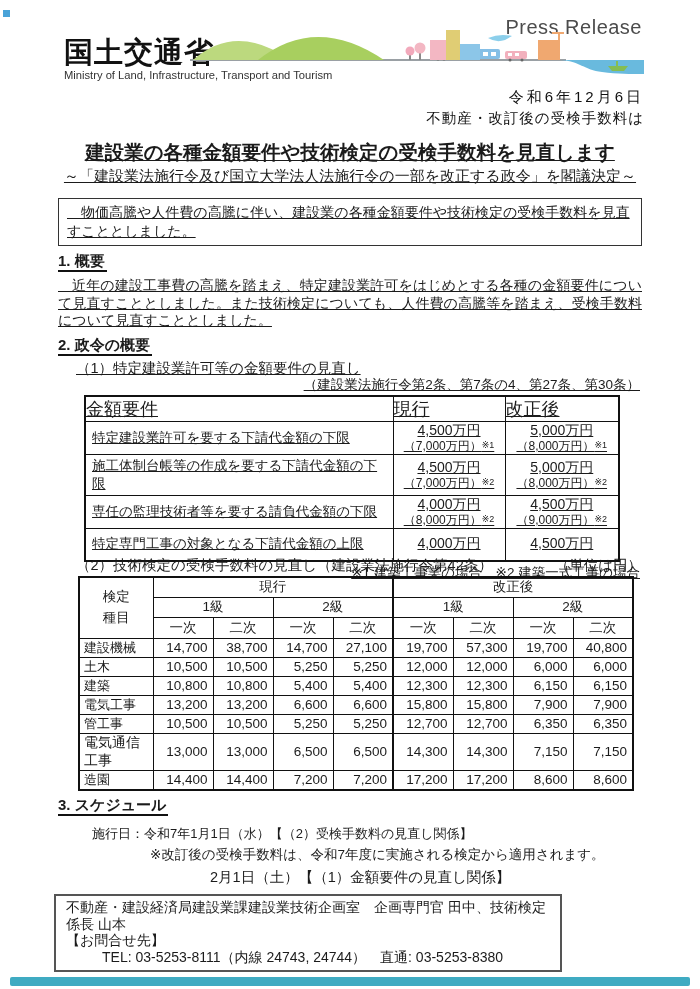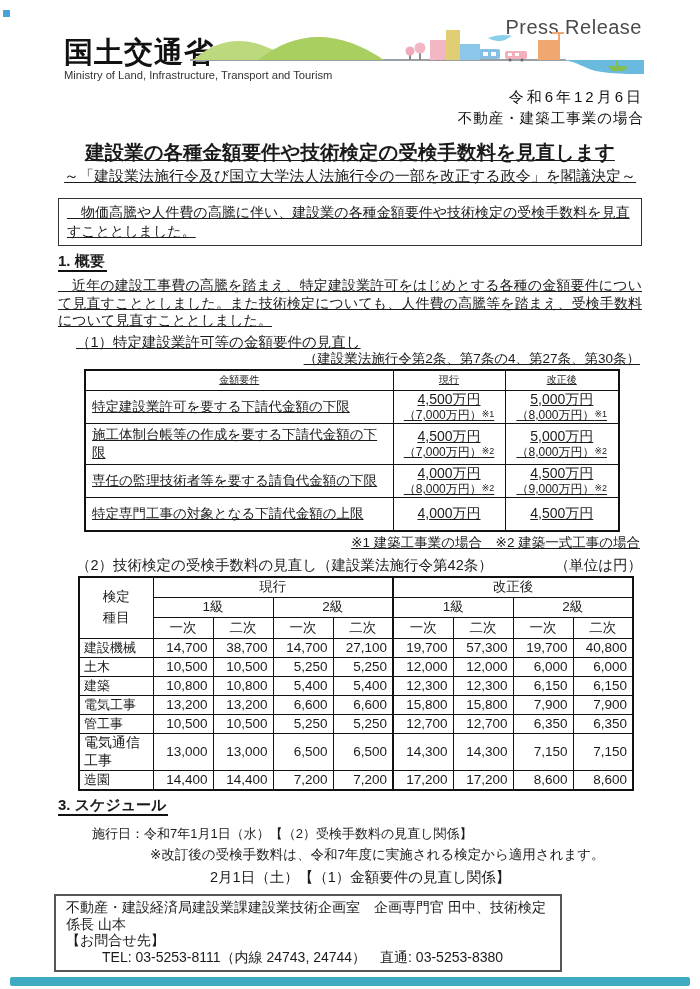--- a/index.html
+++ b/index.html
@@ -27,21 +27,21 @@
   .sec-head { margin:6px 0 0 58px; }
   .sec-head span { display:inline-block; font-size:15px; font-weight:bold; line-height:17px; border-bottom:2px solid #111; padding:0 2px 1px 0; }
   .body-text { margin:5px 58px 0; font-size:14px; line-height:17.5px; text-align:justify; }
 
   .sub-head { margin:3px 0 0 76px; font-size:14.5px; line-height:18px; }
   .law-ref { margin:0 60px 0 0; text-align:right; font-size:13.5px; line-height:16px; }
 
   
   .t1 { margin:2px 0 0 84px; border-collapse:collapse; table-layout:fixed; width:534px; border:2px solid #111; }
   .t1 th, .t1 td { border:1px solid #111; }
-  .t1 th { font-weight:normal; font-size:10px; height:21px; text-align:center; }
+  .t1 th { font-weight:normal; font-size:18px; height:21px; text-align:left; }
   .t1 .t1-label { font-size:13.5px; padding:2px 4px 2px 6px; height:33px; }
   .t1 .t1-val { text-align:center; padding:1px 0; }
   .t1 .v-main { font-size:14px; line-height:15px; }
   .t1 .v-sub { font-size:12px; line-height:14px; }
   .t1 .vn { font-size:9px; vertical-align:2px; }
   .t1 .single { font-size:14px; height:25px; text-align:center; }
   .t1-note { margin:3px 60px 0 0; text-align:right; font-size:13.5px; line-height:16px; }
 
   
   .sub2-row { display:flex; justify-content:space-between; margin:0 58px 0 76px; font-size:14.5px; line-height:19px; }
@@ -119,31 +119,32 @@
     <rect x="364" y="8" width="12" height="2" fill="#f0a870"></rect>
   </g>
   <path d="M372,36 C392,37 396,46 414,48 C430,50 442,50 456,50 L456,36 Z" fill="#69bade"></path>
   <g>
     <path d="M420,42 L440,42 L436,47 L424,47 Z" fill="#85bd52"></path>
     <rect x="428" y="37" width="2" height="5" fill="#85bd52"></rect>
   </g>
 </svg>
 
 <div class="hdr-date">令和6年12月6日</div>
-<div class="hdr-dept">不動産・建築工事業の場合</div>
+<div class="hdr-dept">不動産・改訂後の受検手数料は</div>
 
 <div class="zoneA">
   <div class="doc-title">建設業の各種金額要件や技術検定の受検手数料を見直します</div>
   <div class="doc-subtitle">～「建設業法施行令及び国立大学法人法施行令の一部を改正する政令」を閣議決定～</div>
 
   <div class="summary-box">　物価高騰や人件費の高騰に伴い、建設業の各種金額要件や技術検定の受検手数料を見直すこととしました。</div>
 
   <div class="sec-head"><span>1. 概要</span></div>
   <div class="body-text">　近年の建設工事費の高騰を踏まえ、特定建設業許可をはじめとする各種の金額要件について見直すこととしました。また技術検定についても、人件費の高騰等を踏まえ、受検手数料について見直すこととしました。</div>
 
+  <div class="sec-head"><span>2. 政令の概要</span></div>
   <div class="sub-head">（1）特定建設業許可等の金額要件の見直し</div>
   <div class="law-ref">（建設業法施行令第2条、第7条の4、第27条、第30条）</div>
 
   <table class="t1">
     <colgroup>
         <col style="width:308px">
         <col style="width:112px">
         <col style="width:114px">
       </colgroup>
     <tbody>

